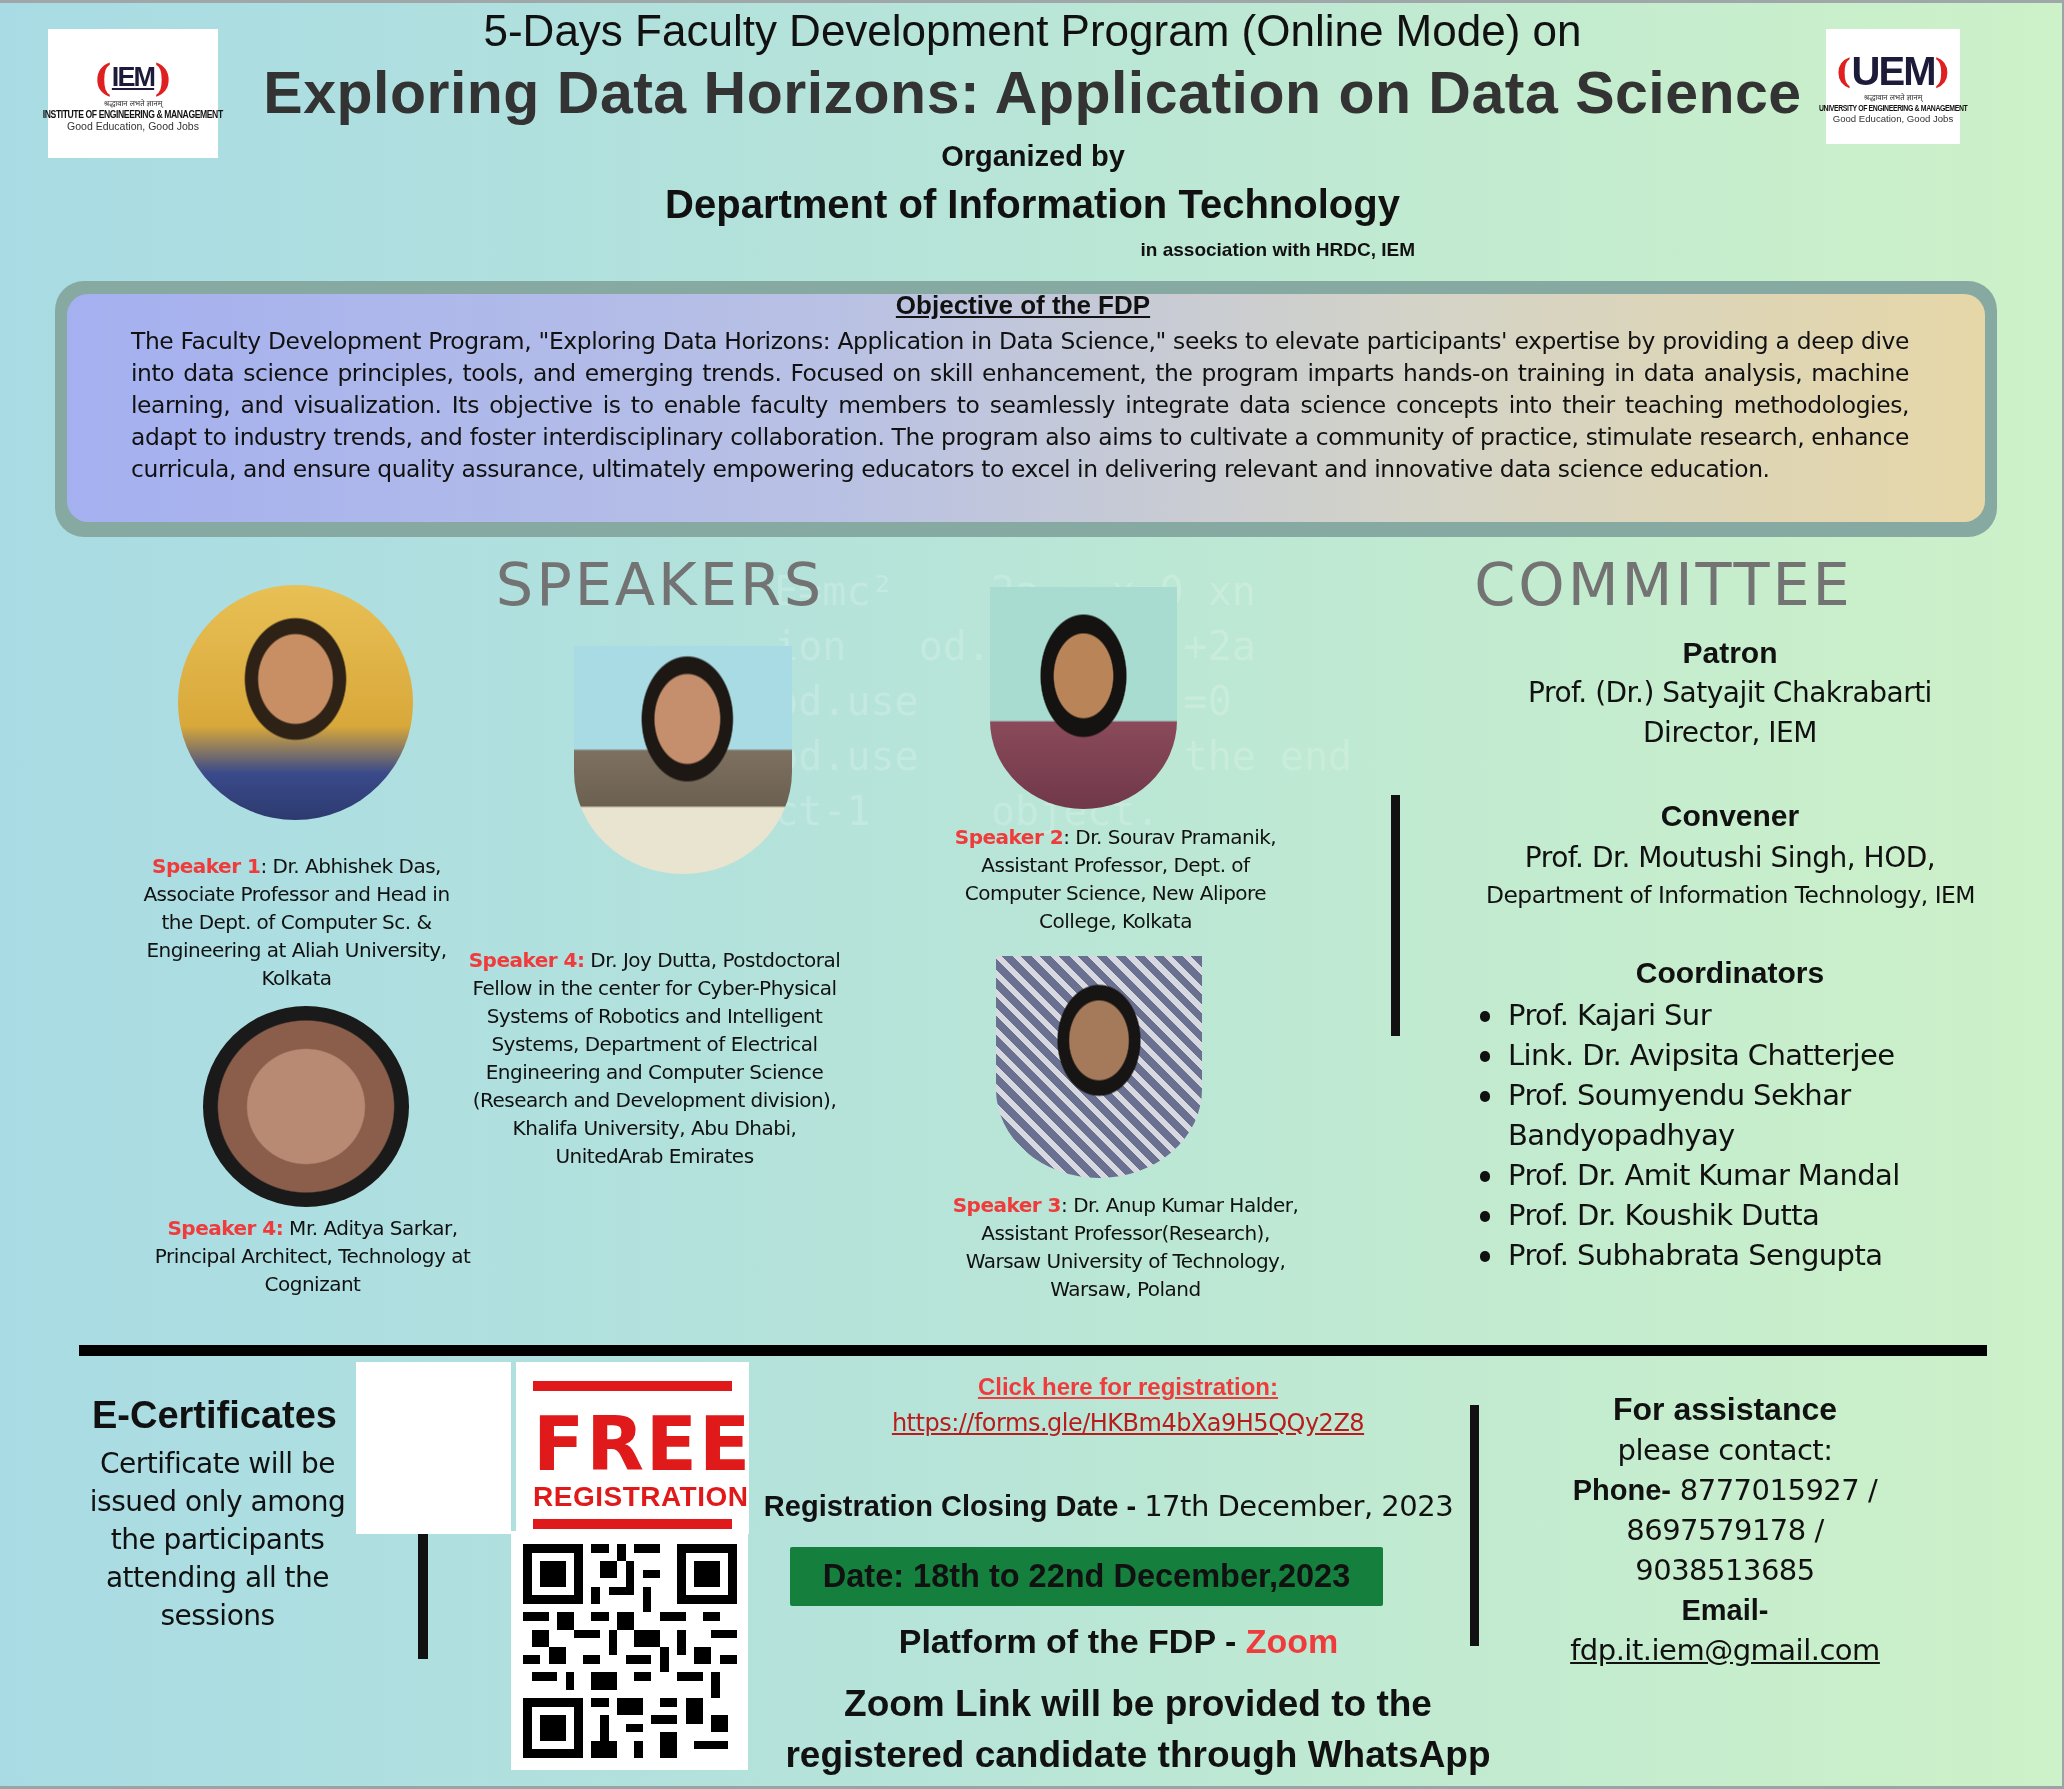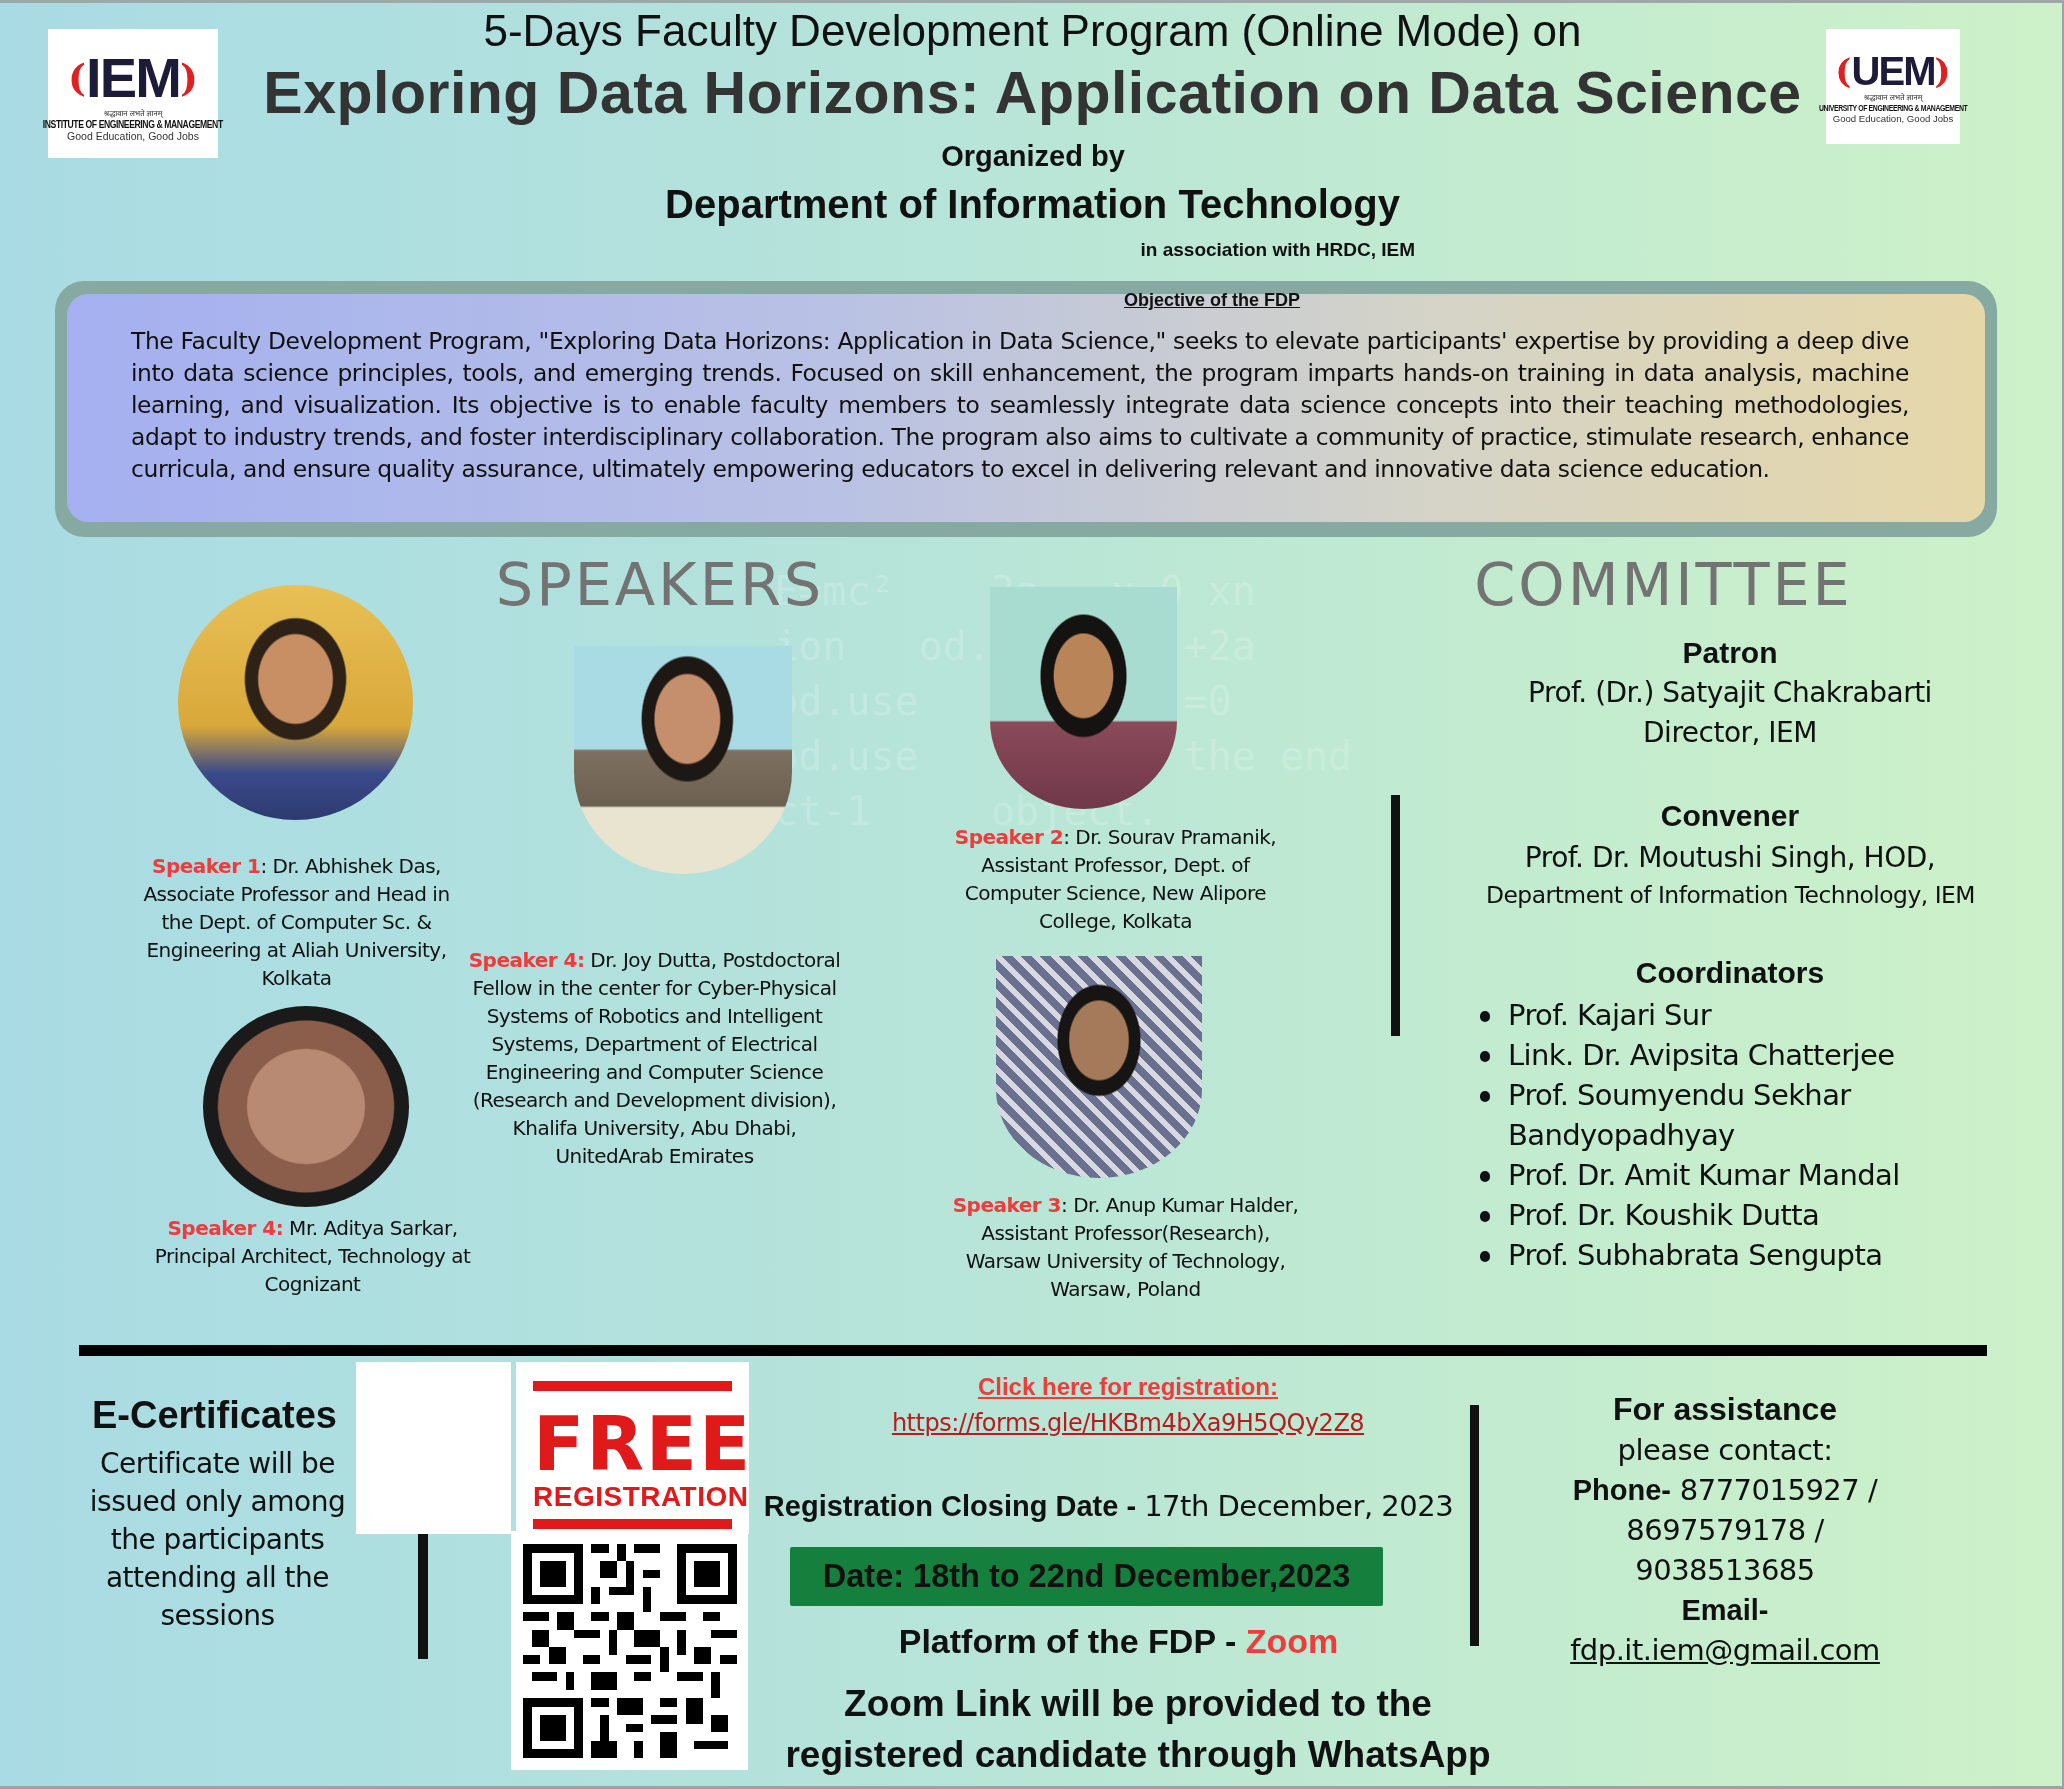--- a/index.html
+++ b/index.html
@@ -34,21 +34,21 @@
   
   .obj-outer {
     left: 55px; top: 281px; width: 1942px; height: 256px;
     background: #86aaa2; border-radius: 29px;
   }
   .obj-inner {
     left: 67px; top: 294px; width: 1918px; height: 228px;
     background: linear-gradient(90deg, #a4b0f0 0%, #b9c1e4 40%, #d3d3c8 70%, #e6d7a8 100%);
     border-radius: 21px;
   }
-  .obj-title { font-weight: bold; font-size: 18px; text-decoration: underline; text-align: right; }
+  .obj-title { font-weight: bold; font-size: 26px; text-decoration: underline; }
   .obj-text {
     font-size: 23.4px; line-height: 32px; text-align: justify; text-align-last: left; color: #111;
     font-family: "DejaVu Sans", sans-serif; letter-spacing: -0.4px;
   }
 
   .section-title { color: #737373; font-size: 59px; letter-spacing: 2.9px; font-family: "DejaVu Sans", sans-serif; }
 
   
   .photo { border-radius: 50%; overflow: hidden; }
   .ph1 { background: radial-gradient(ellipse at 50% 40%, #c98f64 0 22%, #2e2216 23% 30%, transparent 31%), linear-gradient(180deg, #e8c055 0%, #d9a83a 60%, #3a4a8a 80%, #2d3a70 100%); }
@@ -106,21 +106,21 @@
 
 <div class="abs bgcode" style="left:726px; top:564px; width:860px; height:669px;">  E=mc²    2a   x=0 xn
   ion   od.use   X²+2a
   od.use   MIRROR  =0
   od.use    ion at the end
   ct-1     object.</div>
 
 <div class="abs logo" style="left:48px; top:29px; width:170px; height:129px;">
   <div class="wreath">
     <span class="leaf" style="font-size:38px;">(</span>
-    <span class="initials" style="font-size:56px;">IEM</span>
+    <span class="initials" style="font-size:27px;text-decoration:underline;">IEM</span>
     <span class="leaf" style="font-size:38px;">)</span>
   </div>
   <div class="motto">श्रद्धावान लभते ज्ञानम्</div>
   <div class="inst">INSTITUTE OF ENGINEERING &amp; MANAGEMENT</div>
   <div class="tag">Good Education, Good Jobs</div>
 </div>
 
 <div class="abs logo" style="left:1826px; top:29px; width:134px; height:115px;">
   <div class="wreath">
     <span class="leaf" style="font-size:34px;">(</span>

